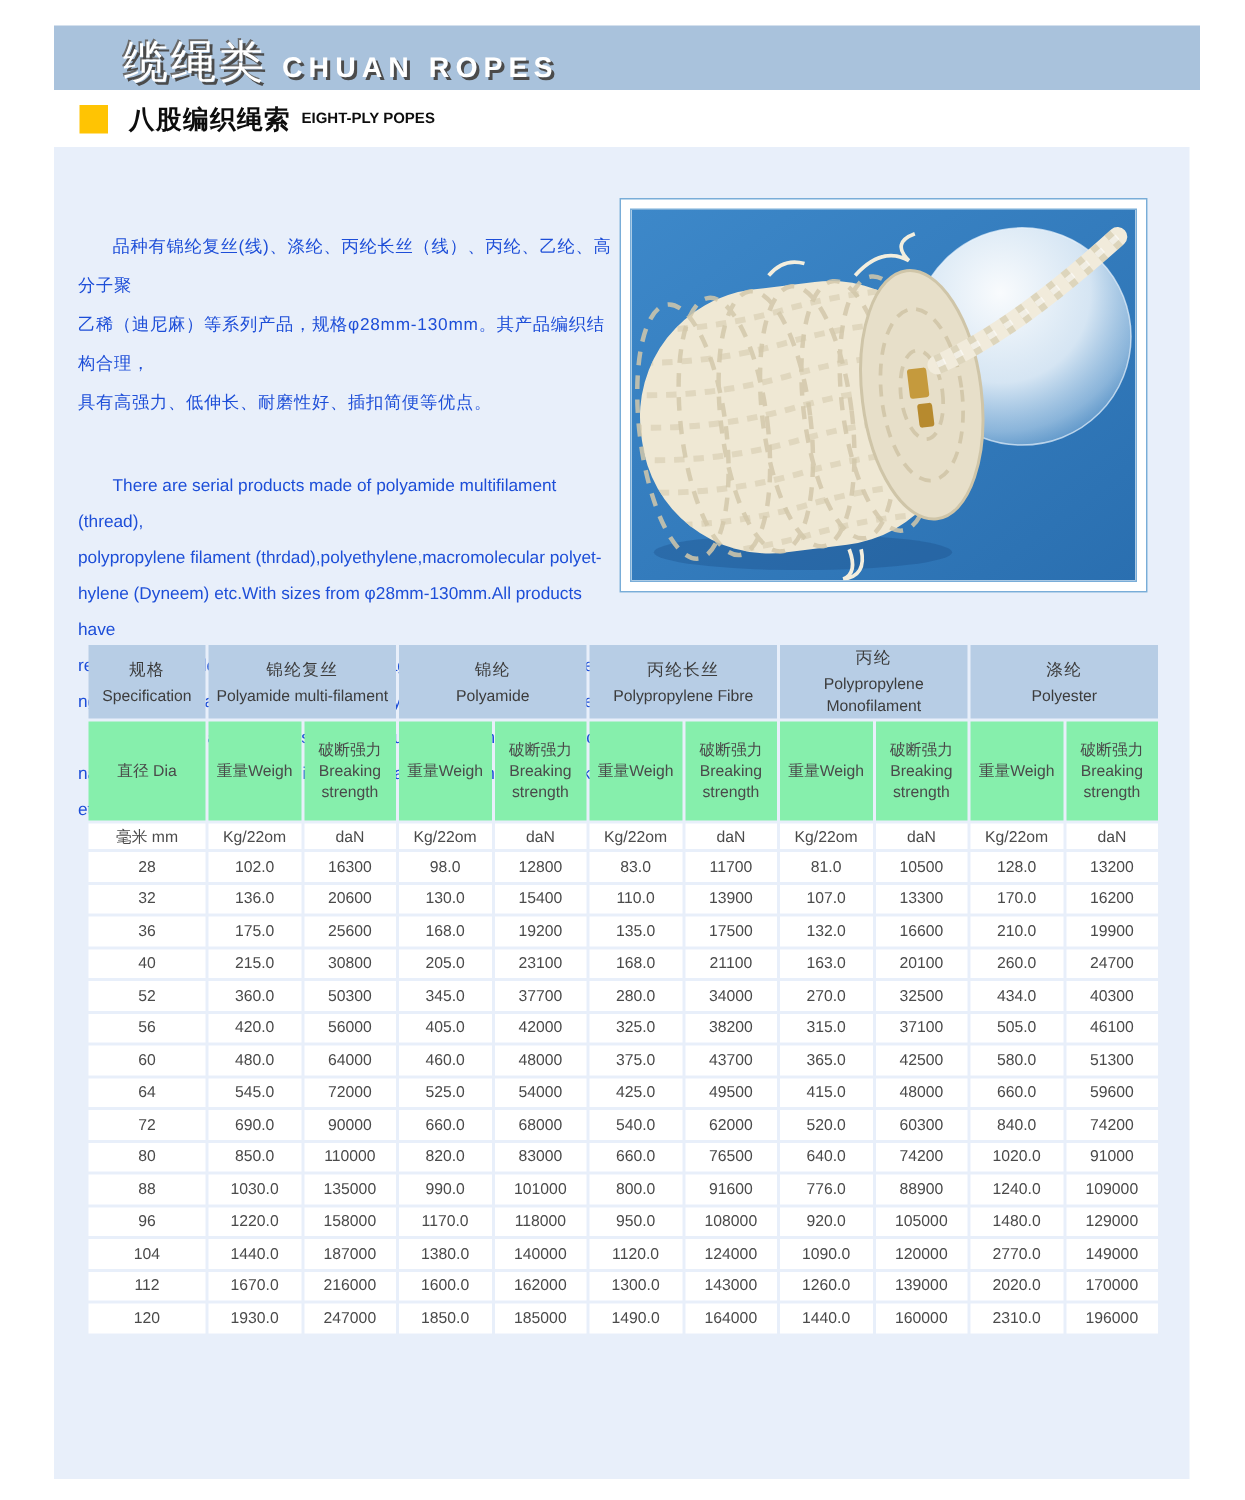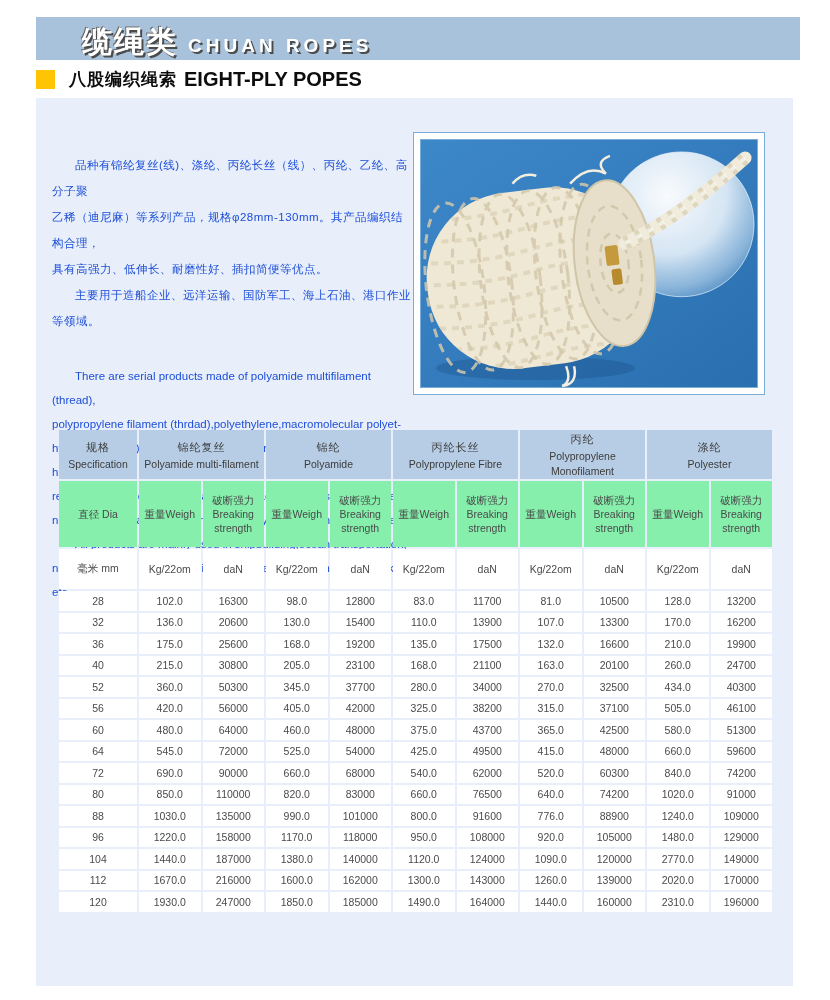--- a/index.html
+++ b/index.html
@@ -2,30 +2,30 @@
 <html><head>
 <meta charset="utf-8">
 <style>
   html,body{margin:0;padding:0;background:#ffffff;}
   .page{position:relative;width:830px;height:1000px;background:#ffffff;
         font-family:"Liberation Sans", sans-serif;overflow:hidden;}
 
   
   .band{position:absolute;left:36px;top:17px;width:764px;height:43px;
         background:#a9c2dc;display:flex;align-items:flex-end;padding:0 0 3px 26px;box-sizing:border-box;}
-  .band-zh{font-size:30px;font-weight:bold;color:#ffffff;line-height:1;
+  .band-zh{font-size:30px;font-weight:normal;color:#ffffff;line-height:1;
            text-shadow:2px 2px 0 #4b4b4b, -1px -1px 0 #6b6b6b;letter-spacing:2px;padding-left:20px;}
   .band-en{font-size:19px;font-weight:bold;color:#ffffff;letter-spacing:4px;margin-left:10px;
            line-height:1;margin-bottom:2px;text-shadow:2px 2px 0 #4b4b4b;}
 
   
-  .subtitle{position:absolute;left:36px;top:68px;height:22px;display:flex;align-items:center;}
+  .subtitle{position:absolute;left:53px;top:68px;height:22px;display:flex;align-items:center;}
   .sq{width:19px;height:19px;background:#ffc403;}
   .sub-zh{margin-left:14px;font-size:17px;font-weight:bold;color:#0d0d0d;letter-spacing:1px;}
-  .sub-en{margin-left:7px;font-size:20px;font-weight:bold;color:#0d0d0d;}
+  .sub-en{margin-left:7px;font-size:10px;font-weight:bold;color:#0d0d0d;}
 
   
   .panel{position:absolute;left:36px;top:98px;width:757px;height:888px;background:#e8effa;}
 
   
   .intro{position:absolute;left:16px;top:26px;width:360px;color:#1d4ed8;margin-top:28px;}
   .intro p{margin:0;white-space:pre-line;text-indent:2em;}
   .intro p.zh{font-size:11.5px;line-height:26px;letter-spacing:0.5px;}
   .intro p.en{font-size:11.5px;line-height:24px;}
   .intro p.en.first{margin-top:30px;}
@@ -38,21 +38,21 @@
 
   
   .spec-table{position:absolute;left:21px;top:330px;width:717px;
               border-collapse:separate;border-spacing:2px 2px;table-layout:fixed;
               font-size:10.5px;color:#4a4a4a;}
   .spec-table th,.spec-table td{font-weight:normal;vertical-align:middle;text-align:center;padding:0;}
   .spec-table thead tr.r1 th{background:#b7cde5;height:44px;color:#3c3c3c;}
   .spec-table thead tr.r1 .gzh{font-size:11px;letter-spacing:1px;line-height:19px;}
   .spec-table thead tr.r1 .gen{font-size:10.5px;line-height:15px;}
   .spec-table thead tr.r2 th{background:#86efac;height:66px;white-space:pre-line;line-height:14px;}
-  .spec-table thead tr.r3 td{background:#ffffff;height:40px;}
+  .spec-table thead tr.r3 td{background:#ffffff;height:17px;}
   .spec-table tbody td{background:#ffffff;height:19.5px;}
 </style>
 </head>
 <body>
 
 <div class="page">
 
   <div class="band">
     <span class="band-zh">缆绳类</span>
     <span class="band-en">CHUAN ROPES</span>
@@ -63,21 +63,20 @@
     <span class="sub-zh">八股编织绳索</span>
     <span class="sub-en">EIGHT-PLY POPES</span>
   </div>
 
   <div class="panel">
 
     <div class="intro">
       <p class="zh">品种有锦纶复丝(线)、涤纶、丙纶长丝（线）、丙纶、乙纶、高分子聚
 乙稀（迪尼麻）等系列产品，规格φ28mm-130mm。其产品编织结构合理，
 具有高强力、低伸长、耐磨性好、插扣简便等优点。</p>
-      <p class="zh">主要用于造船企业、远洋运输、国防军工、海上石油、港口作业等领域。</p>
       <p class="en first">There are serial products made of polyamide multifilament (thread),
 polypropylene filament (thrdad),polyethylene,macromolecular polyet-
 hylene (Dyneem) etc.With sizes from φ28mm-130mm.All products have
 reasonable braided structure and advantages of high strength,low elo-
 ngation,good wearing resistance and easy inserting and fastening etc.</p>
       <p class="en">All products are mainly used in shipbuilding,ocean transportation,
 national defense and military industry,ocean petroleum,harbor works etc.</p>
     </div>
 
     <div class="photo">

